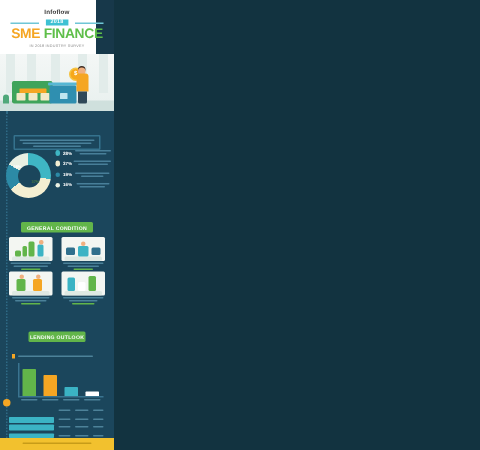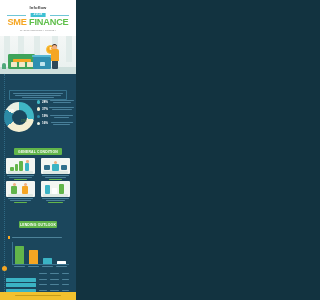--- a/index.html
+++ b/index.html
@@ -1,20 +1,20 @@
 <!DOCTYPE html>
 <html><head>
 <meta charset="utf-8">
 <style>
   html,body{margin:0;padding:0;background:#123340;}
   body{font-family:"Liberation Sans",sans-serif;}
   #page{position:relative;width:76px;height:300px;overflow:hidden;background:#17384a;}
 
   
-  .header{position:absolute;left:0;top:0;width:76px;height:36px;background:#ffffff;}
+  .header{position:absolute;left:0;top:0;width:64px;height:36px;background:#ffffff;}
   .logo{position:absolute;left:0;top:5px;width:76px;text-align:center;
         font-size:4.2px;font-weight:bold;color:#3a3a3a;letter-spacing:.1px;}
   .rule-wrap{position:absolute;left:0;top:12.5px;width:76px;height:5px;}
   .rule{position:absolute;top:2.2px;height:.8px;background:#6fc6d6;}
   .rule.l{left:7px;width:19px;}
   .rule.r{right:7px;width:19px;}
   .yearbox{position:absolute;left:50%;top:0;transform:translateX(-50%);
            background:#3ec1d3;color:#fff;font-size:3.6px;font-weight:bold;
            padding:.7px 3px;letter-spacing:.2px;line-height:1;}
   .title{position:absolute;left:0;top:18px;width:76px;text-align:center;

